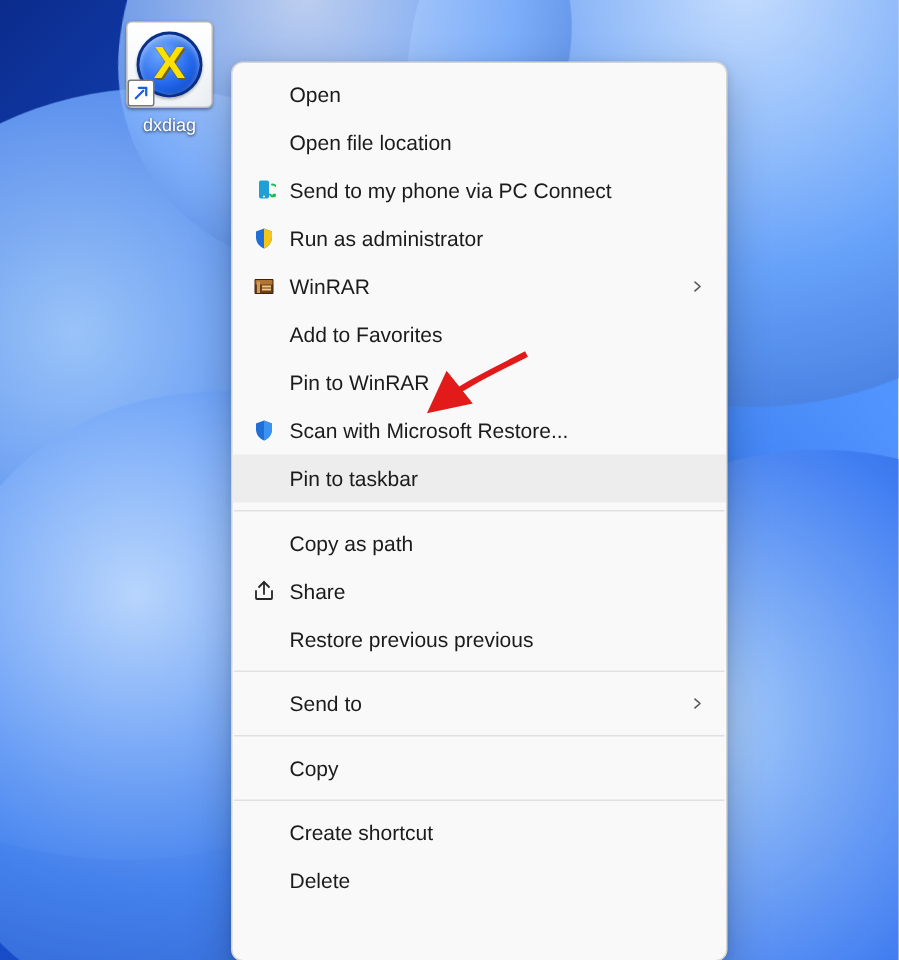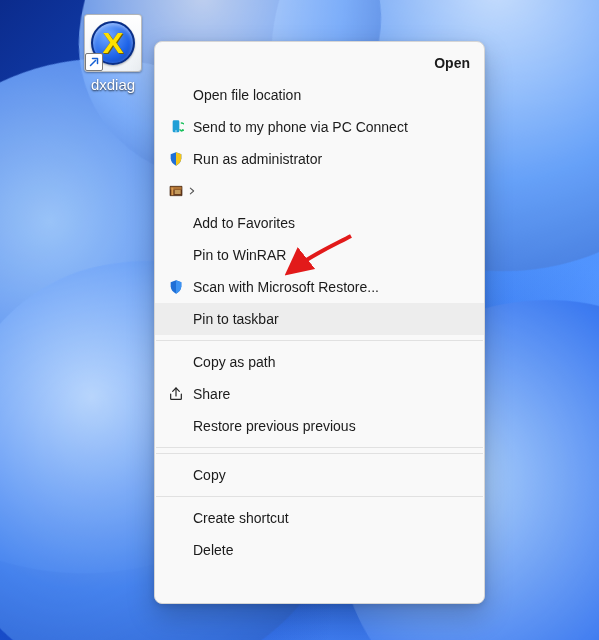--- a/index.html
+++ b/index.html
@@ -79,21 +79,21 @@
     left: 0; bottom: 0;
     width: 16px; height: 16px;
     background: #fff;
     border: 1px solid #7a7a7a;
     border-radius: 2px;
     display:flex; align-items:center; justify-content:center;
   }
   .shortcut-arrow svg { width: 12px; height: 12px; }
   .desktop-icon .label {
     color: #fff;
-    font-size: 15px;
+    font-size: 12px;
     text-shadow: 0 1px 2px rgba(0,0,0,0.8);
   }
 
   
   .context-menu {
     position: absolute;
     left: 154px;
     top: 41px;
     width: 329px;
     background: #f9f9f9;
@@ -116,21 +116,21 @@
     display: flex;
     align-items: center;
     justify-content: center;
     flex: 0 0 22px;
   }
   .menu-item .text {
     margin-left: 6px;
     flex: 1 1 auto;
     white-space: nowrap;
   }
-  .menu-item.bold .text { font-weight: 700; text-align: right; }
+  .menu-item.bold .text { font-weight: 400; }
   .menu-item .chev {
     flex: 0 0 auto;
     color: #555;
   }
   .sep {
     height: 1px;
     background: #e1e1e1;
     margin: 5px 1px;
   }
 
@@ -196,20 +196,21 @@
         <span class="icon-slot">
           <svg width="16" height="16" viewBox="0 0 24 24">
             <path d="M3 5h18v14H3z" fill="#6a3c1b"></path>
             <path d="M3 5h18v5H3z" fill="#b07436"></path>
             <path d="M5 7h3v12H5z" fill="#d79a4f"></path>
             <path d="M3 5h18v14H3z" fill="none" stroke="#3d2310"></path>
             <path d="M10 12h9" stroke="#f1c97d" stroke-width="2"></path>
             <path d="M10 15h9" stroke="#f1c97d" stroke-width="2"></path>
           </svg>
         </span>
+        <span class="text">WinRAR</span>
         <span class="chev"><svg width="10" height="10" viewBox="0 0 24 24">
             <path d="M8 5l8 7-8 7" fill="none" stroke="#555" stroke-width="2.5" stroke-linecap="round" stroke-linejoin="round"></path>
           </svg></span>
       </div>
       <div class="menu-item">
         <span class="icon-slot"></span>
         <span class="text">Add to Favorites</span>
       </div>
       <div class="menu-item">
         <span class="icon-slot"></span>
@@ -241,20 +242,27 @@
             <path d="M7 8l5-5 5 5"></path>
           </svg>
         </span>
         <span class="text">Share</span>
       </div>
       <div class="menu-item">
         <span class="icon-slot"></span>
         <span class="text">Restore previous previous</span>
       </div>
       <div class="sep"></div>
+      <div class="menu-item">
+        <span class="icon-slot"></span>
+        <span class="text">Send to</span>
+        <span class="chev"><svg width="10" height="10" viewBox="0 0 24 24">
+            <path d="M8 5l8 7-8 7" fill="none" stroke="#555" stroke-width="2.5" stroke-linecap="round" stroke-linejoin="round"></path>
+          </svg></span>
+      </div>
       <div class="sep"></div>
       <div class="menu-item">
         <span class="icon-slot"></span>
         <span class="text">Copy</span>
       </div>
       <div class="sep"></div>
       <div class="menu-item">
         <span class="icon-slot"></span>
         <span class="text">Create shortcut</span>
       </div>

